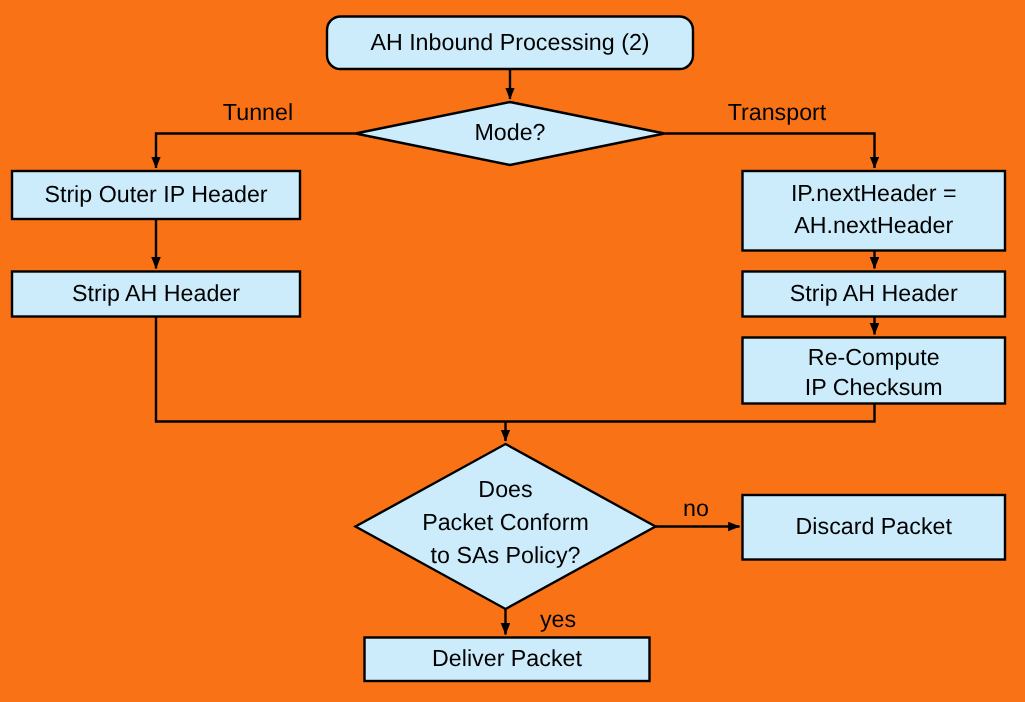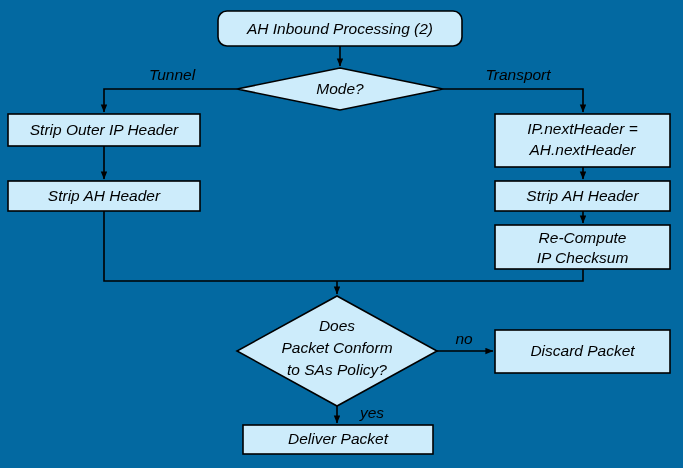--- a/index.html
+++ b/index.html
@@ -7,23 +7,22 @@
     padding: 0;
     background: #ffffff;
   }
   body {
     font-family: "Liberation Sans", sans-serif;
   }
   #canvas {
     position: relative;
     width: 683px;
     height: 468px;
-    background: #0369a1;
+    background: #f97316;
     overflow: hidden;
-    font-style: italic;
   }
   svg.flow {
     position: absolute;
     top: 0;
     left: 0;
     width: 683px;
     height: 468px;
   }
   .node-shape {
     fill: #cdecfb;

